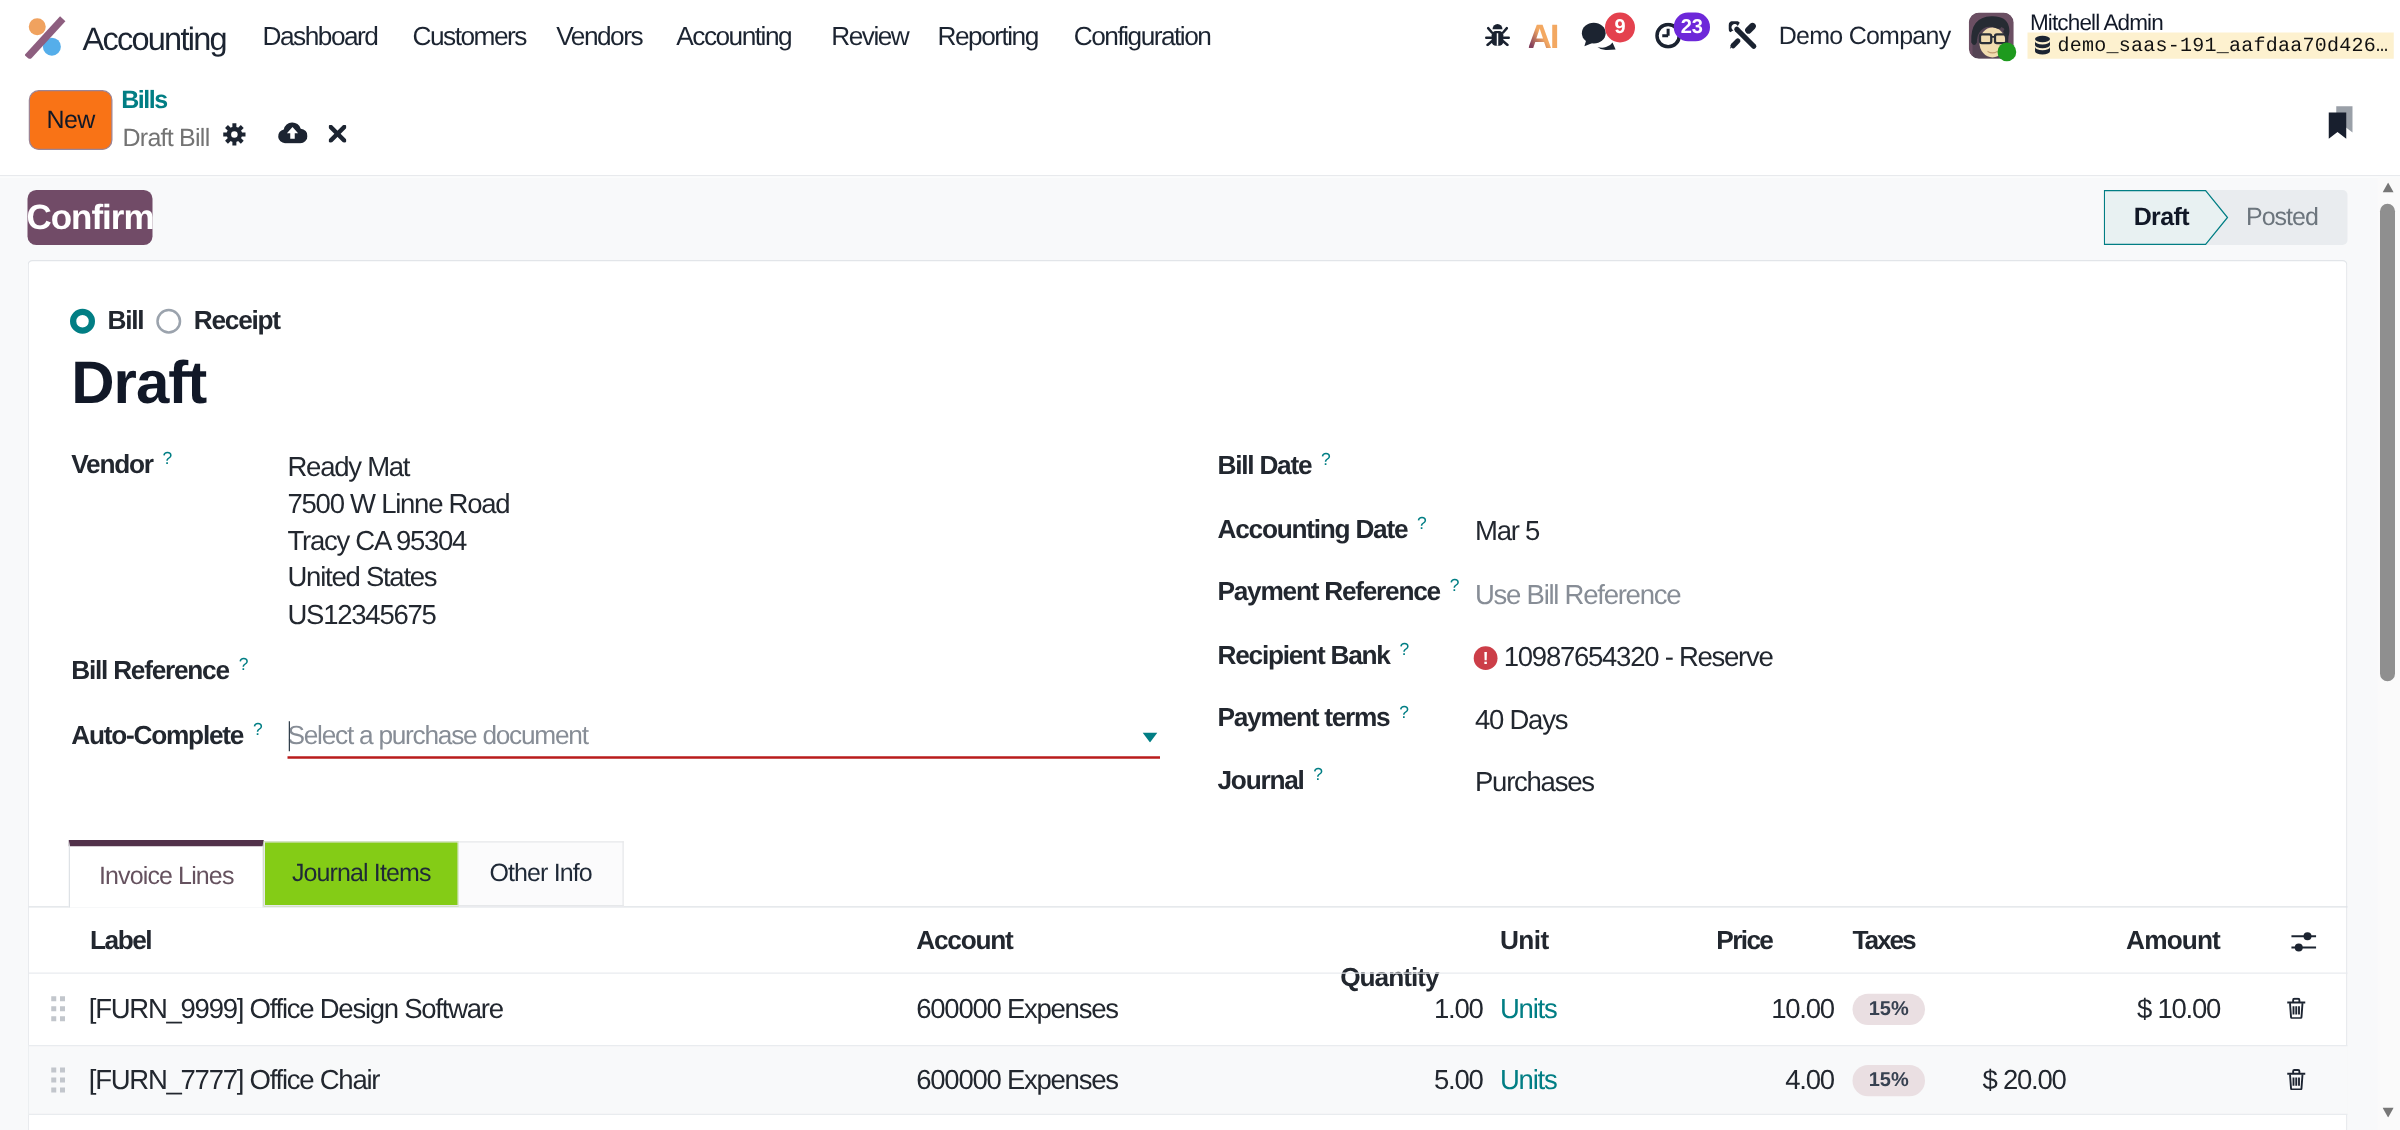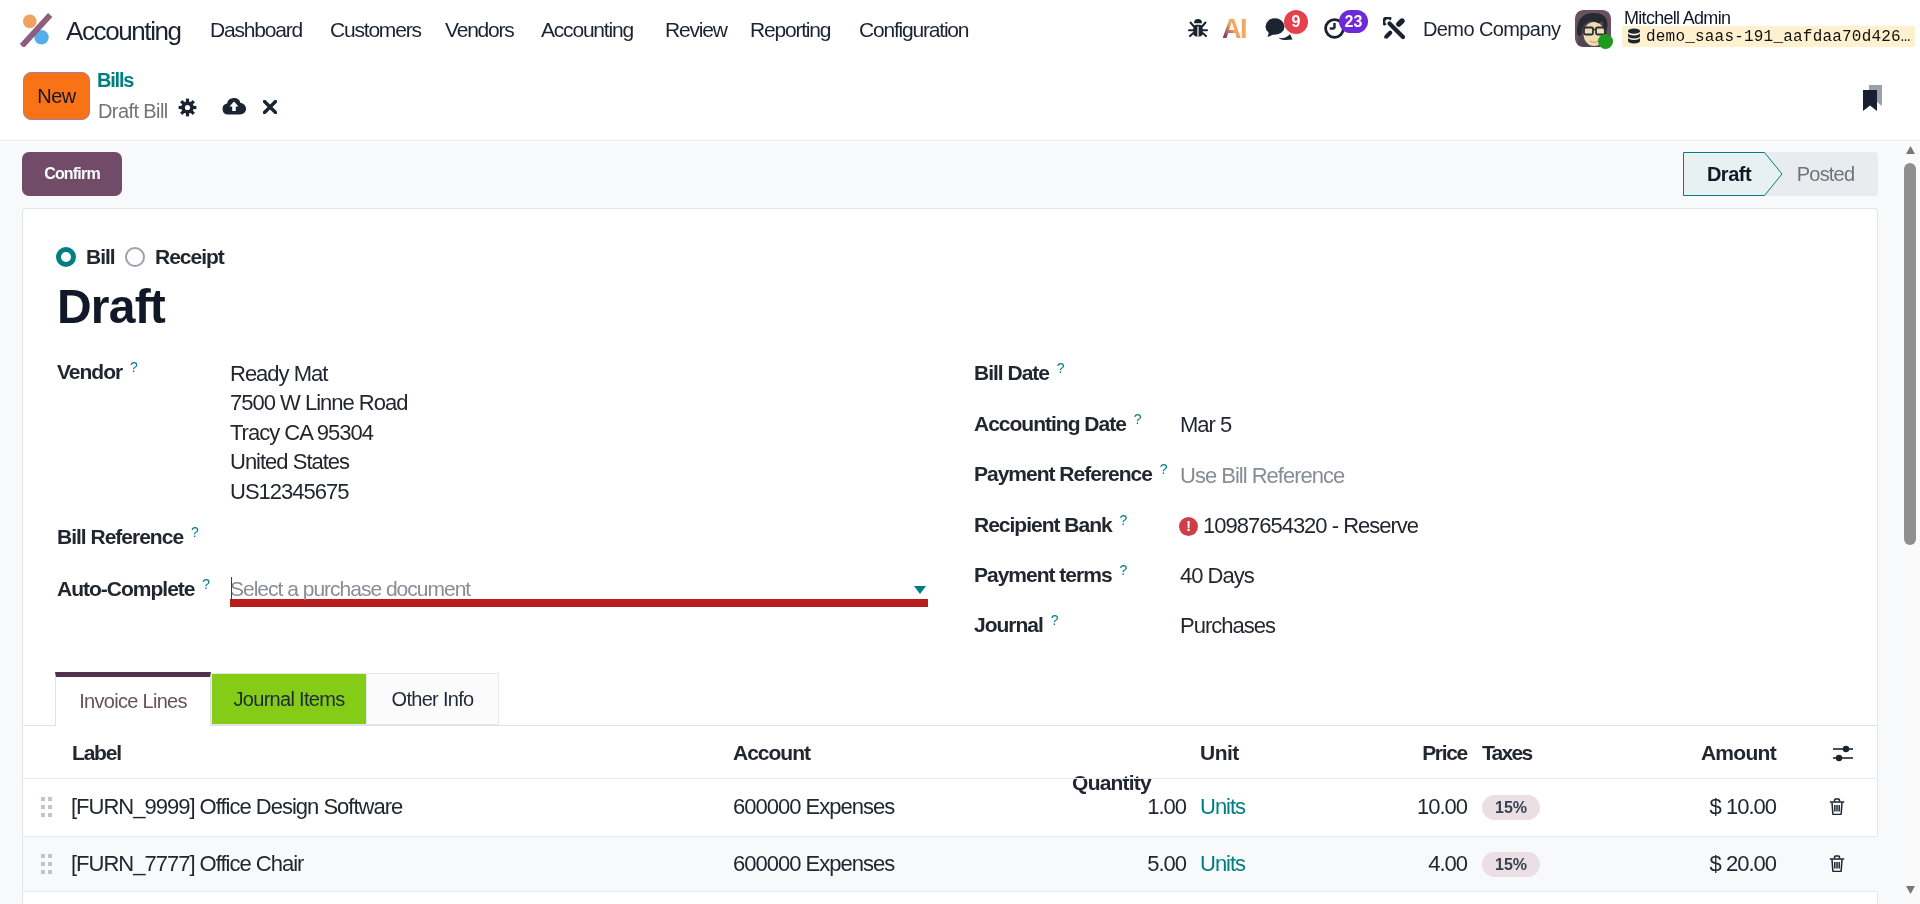--- a/index.html
+++ b/index.html
@@ -135,21 +135,21 @@
   </g>
 </svg>
 
 <svg class="abs" style="left:1861px;top:83px;" width="22" height="29" viewBox="0 0 22 29">
   <path d="M8 2 h13 v21 l-6.5 -5 l-6.5 5 z" fill="#9aa0a8"></path>
   <path d="M2 7 h14 v21 l-7 -5.5 l-7 5.5 z" fill="#181f2e"></path>
 </svg>
 
 <div class="abs" style="left:0;top:142px;width:1920px;height:762px;background:#f8f9fa;"></div>
 
-<div class="abs" style="left:22px;top:152px;width:100px;height:44px;background:#714b67;border-radius:7px;color:#fff;font-weight:bold;font-size:16px;letter-spacing:-0.8px;display:flex;align-items:center;justify-content:center;">Confirm</div>
+<div class="abs" style="left:22px;top:152px;width:100px;height:44px;background:#714b67;border-radius:7px;color:#fff;font-weight:bold;font-size:28px;letter-spacing:-0.8px;display:flex;align-items:center;justify-content:center;">Confirm</div>
 
 <div class="abs" style="left:1683px;top:152px;width:195px;height:44px;background:#e9ecef;border-radius:4px;"></div>
 <div class="abs" style="left:1783px;top:152px;width:85px;height:44px;font-size:20px;letter-spacing:-0.8px;color:#6c757d;font-weight:500;display:flex;align-items:center;justify-content:center;">Posted</div>
 <svg class="abs" style="left:1683px;top:152px;" width="100" height="44" viewBox="0 0 100 44">
   <path d="M0.5 0.5 h81 l17.5 21.5 l-17.5 21.5 h-81 z" fill="#e8f1f2" stroke="#017e84" stroke-width="1"></path>
 </svg>
 <div class="abs" style="left:1687px;top:152px;width:84px;height:44px;font-size:20px;font-weight:bold;letter-spacing:-0.5px;color:#111827;display:flex;align-items:center;justify-content:center;">Draft</div>
 
 <div class="abs" style="left:22px;top:208px;width:1856px;height:696px;background:#fff;border:1px solid #e2e5e9;border-radius:4px 4px 0 0;border-bottom:none;"></div>
 
@@ -157,21 +157,21 @@
 <div class="abs lbl" style="left:86px;top:242px;">Bill</div>
 <div class="abs" style="left:125px;top:247px;width:20px;height:20px;border-radius:50%;border:2px solid #9ba3ad;background:#fff;"></div>
 <div class="abs lbl" style="left:155px;top:242px;">Receipt</div>
 
 <div class="abs" style="left:57px;top:283px;font-size:48px;font-weight:600;letter-spacing:-0.8px;color:#111827;line-height:48px;">Draft</div>
 
 <div class="abs lbl" style="left:57px;top:357px;">Vendor <span class="q">?</span></div>
 <div class="abs val" style="left:230px;top:359px;line-height:29.4px;">Ready Mat<br>7500 W Linne Road<br>Tracy CA 95304<br>United States<br>US12345675</div>
 <div class="abs lbl" style="left:57px;top:522px;">Bill Reference <span class="q">?</span></div>
 <div class="abs lbl" style="left:57px;top:574px;">Auto-Complete <span class="q">?</span></div>
-<div class="abs" style="left:230px;top:574px;width:698px;height:33px;border-bottom:8px solid #b91c1c;font-size:21px;letter-spacing:-1.0px;color:#878d96;line-height:30px;">Select a purchase document</div>
+<div class="abs" style="left:230px;top:574px;width:698px;height:33px;border-bottom:2px solid #b91c1c;font-size:21px;letter-spacing:-1.0px;color:#878d96;line-height:30px;">Select a purchase document</div>
 <div class="abs" style="left:231px;top:577px;width:1px;height:24px;background:#33404d;"></div>
 <svg class="abs" style="left:914px;top:586px;" width="12" height="8" viewBox="0 0 12 8">
     <path d="M0 0 h12 l-6 8 z" fill="#017e84"></path>
   </svg>
 
 <div class="abs lbl" style="left:974px;top:358px;">Bill Date <span class="q">?</span></div>
 <div class="abs lbl" style="left:974px;top:409px;">Accounting Date <span class="q">?</span></div>
 <div class="abs val" style="left:1180px;top:410px;">Mar 5</div>
 <div class="abs lbl" style="left:974px;top:459px;">Payment Reference <span class="q">?</span></div>
 <div class="abs val" style="left:1180px;top:461px;color:#878d96;">Use Bill Reference</div>
@@ -185,21 +185,21 @@
 
 <div class="abs" style="left:23px;top:725px;width:1855px;height:1px;background:#dee2e6;"></div>
 <div class="abs" style="left:55px;top:672px;width:156px;height:54px;background:#fff;border:1px solid #dee2e6;border-bottom:none;border-top:5px solid #52314a;font-size:20px;letter-spacing:-0.7px;color:#66525f;display:flex;align-items:center;justify-content:center;">Invoice Lines</div>
 <div class="abs" style="left:211px;top:673px;width:156px;height:52px;background:#84cc16;border:1px solid #e6e8ea;font-size:20px;letter-spacing:-0.7px;color:#1f2937;display:flex;align-items:center;justify-content:center;">Journal Items</div>
 <div class="abs" style="left:367px;top:673px;width:132px;height:52px;background:#fbfbfc;border:1px solid #e6e8ea;border-left:none;font-size:20px;letter-spacing:-0.7px;color:#1f2937;display:flex;align-items:center;justify-content:center;">Other Info</div>
 
 <div class="abs lbl" style="left:72px;top:738px;letter-spacing:-1.2px;">Label</div>
 <div class="abs lbl" style="left:733px;top:738px;letter-spacing:-1.0px;">Account</div>
 <div class="abs lbl" style="left:1036px;top:768px;width:151px;text-align:center;letter-spacing:-0.8px;">Quantity</div>
 <div class="abs lbl" style="left:1200px;top:738px;letter-spacing:-0.5px;">Unit</div>
-<div class="abs lbl" style="left:1317px;top:738px;width:150px;text-align:right;letter-spacing:-1.3px;">Price</div>
+<div class="abs lbl" style="left:1373px;top:738px;width:150px;text-align:left;letter-spacing:-1.3px;">Price</div>
 <div class="abs lbl" style="left:1482px;top:738px;letter-spacing:-1.7px;">Taxes</div>
 <div class="abs lbl" style="left:1626px;top:738px;width:150px;text-align:right;letter-spacing:-0.7px;">Amount</div>
 <svg class="abs" style="left:1833px;top:744px;" width="20" height="20" viewBox="0 0 20 20">
   <g stroke="#1c2431" stroke-width="1.6">
     <line x1="0" y1="5" x2="20" y2="5"></line>
       <line x1="0" y1="14" x2="20" y2="14"></line>
   </g>
   <circle cx="13" cy="5" r="3.2" fill="#1c2431"></circle>
   <circle cx="6" cy="14" r="3.2" fill="#1c2431"></circle>
 </svg>
@@ -214,21 +214,21 @@
 <div class="abs val" style="left:1317px;top:792px;width:150px;text-align:right;">10.00</div>
 <div class="abs" style="left:1482px;top:795px;width:58px;height:25px;border-radius:13px;background:#eadfe2;font-size:16px;font-weight:bold;color:#374151;text-align:center;line-height:25px;">15%</div>
 <div class="abs val" style="left:1626px;top:792px;width:150px;text-align:right;">$ 10.00</div>
 
 <div class="abs val" style="left:71px;top:849px;">[FURN_7777] Office Chair</div>
 <div class="abs val" style="left:733px;top:849px;">600000 Expenses</div>
 <div class="abs val" style="left:1036px;top:849px;width:150px;text-align:right;">5.00</div>
 <div class="abs val teal" style="left:1200px;top:849px;">Units</div>
 <div class="abs val" style="left:1317px;top:849px;width:150px;text-align:right;">4.00</div>
 <div class="abs" style="left:1482px;top:852px;width:58px;height:25px;border-radius:13px;background:#eadfe2;font-size:16px;font-weight:bold;color:#374151;text-align:center;line-height:25px;">15%</div>
-<div class="abs val" style="left:1626px;top:849px;width:150px;text-align:right;">$ 20.00</div>
+<div class="abs val" style="left:1586px;top:849px;width:150px;text-align:left;">$ 20.00</div>
 
 <svg class="abs" style="left:40px;top:796px;" width="14" height="22" viewBox="0 0 14 22">
   <g fill="#c2c6cc">
     <rect x="1" y="1" width="4" height="4"></rect>
       <rect x="8" y="1" width="4" height="4"></rect>
     <rect x="1" y="9" width="4" height="4"></rect>
       <rect x="8" y="9" width="4" height="4"></rect>
     <rect x="1" y="17" width="4" height="4"></rect>
       <rect x="8" y="17" width="4" height="4"></rect>
   </g>

